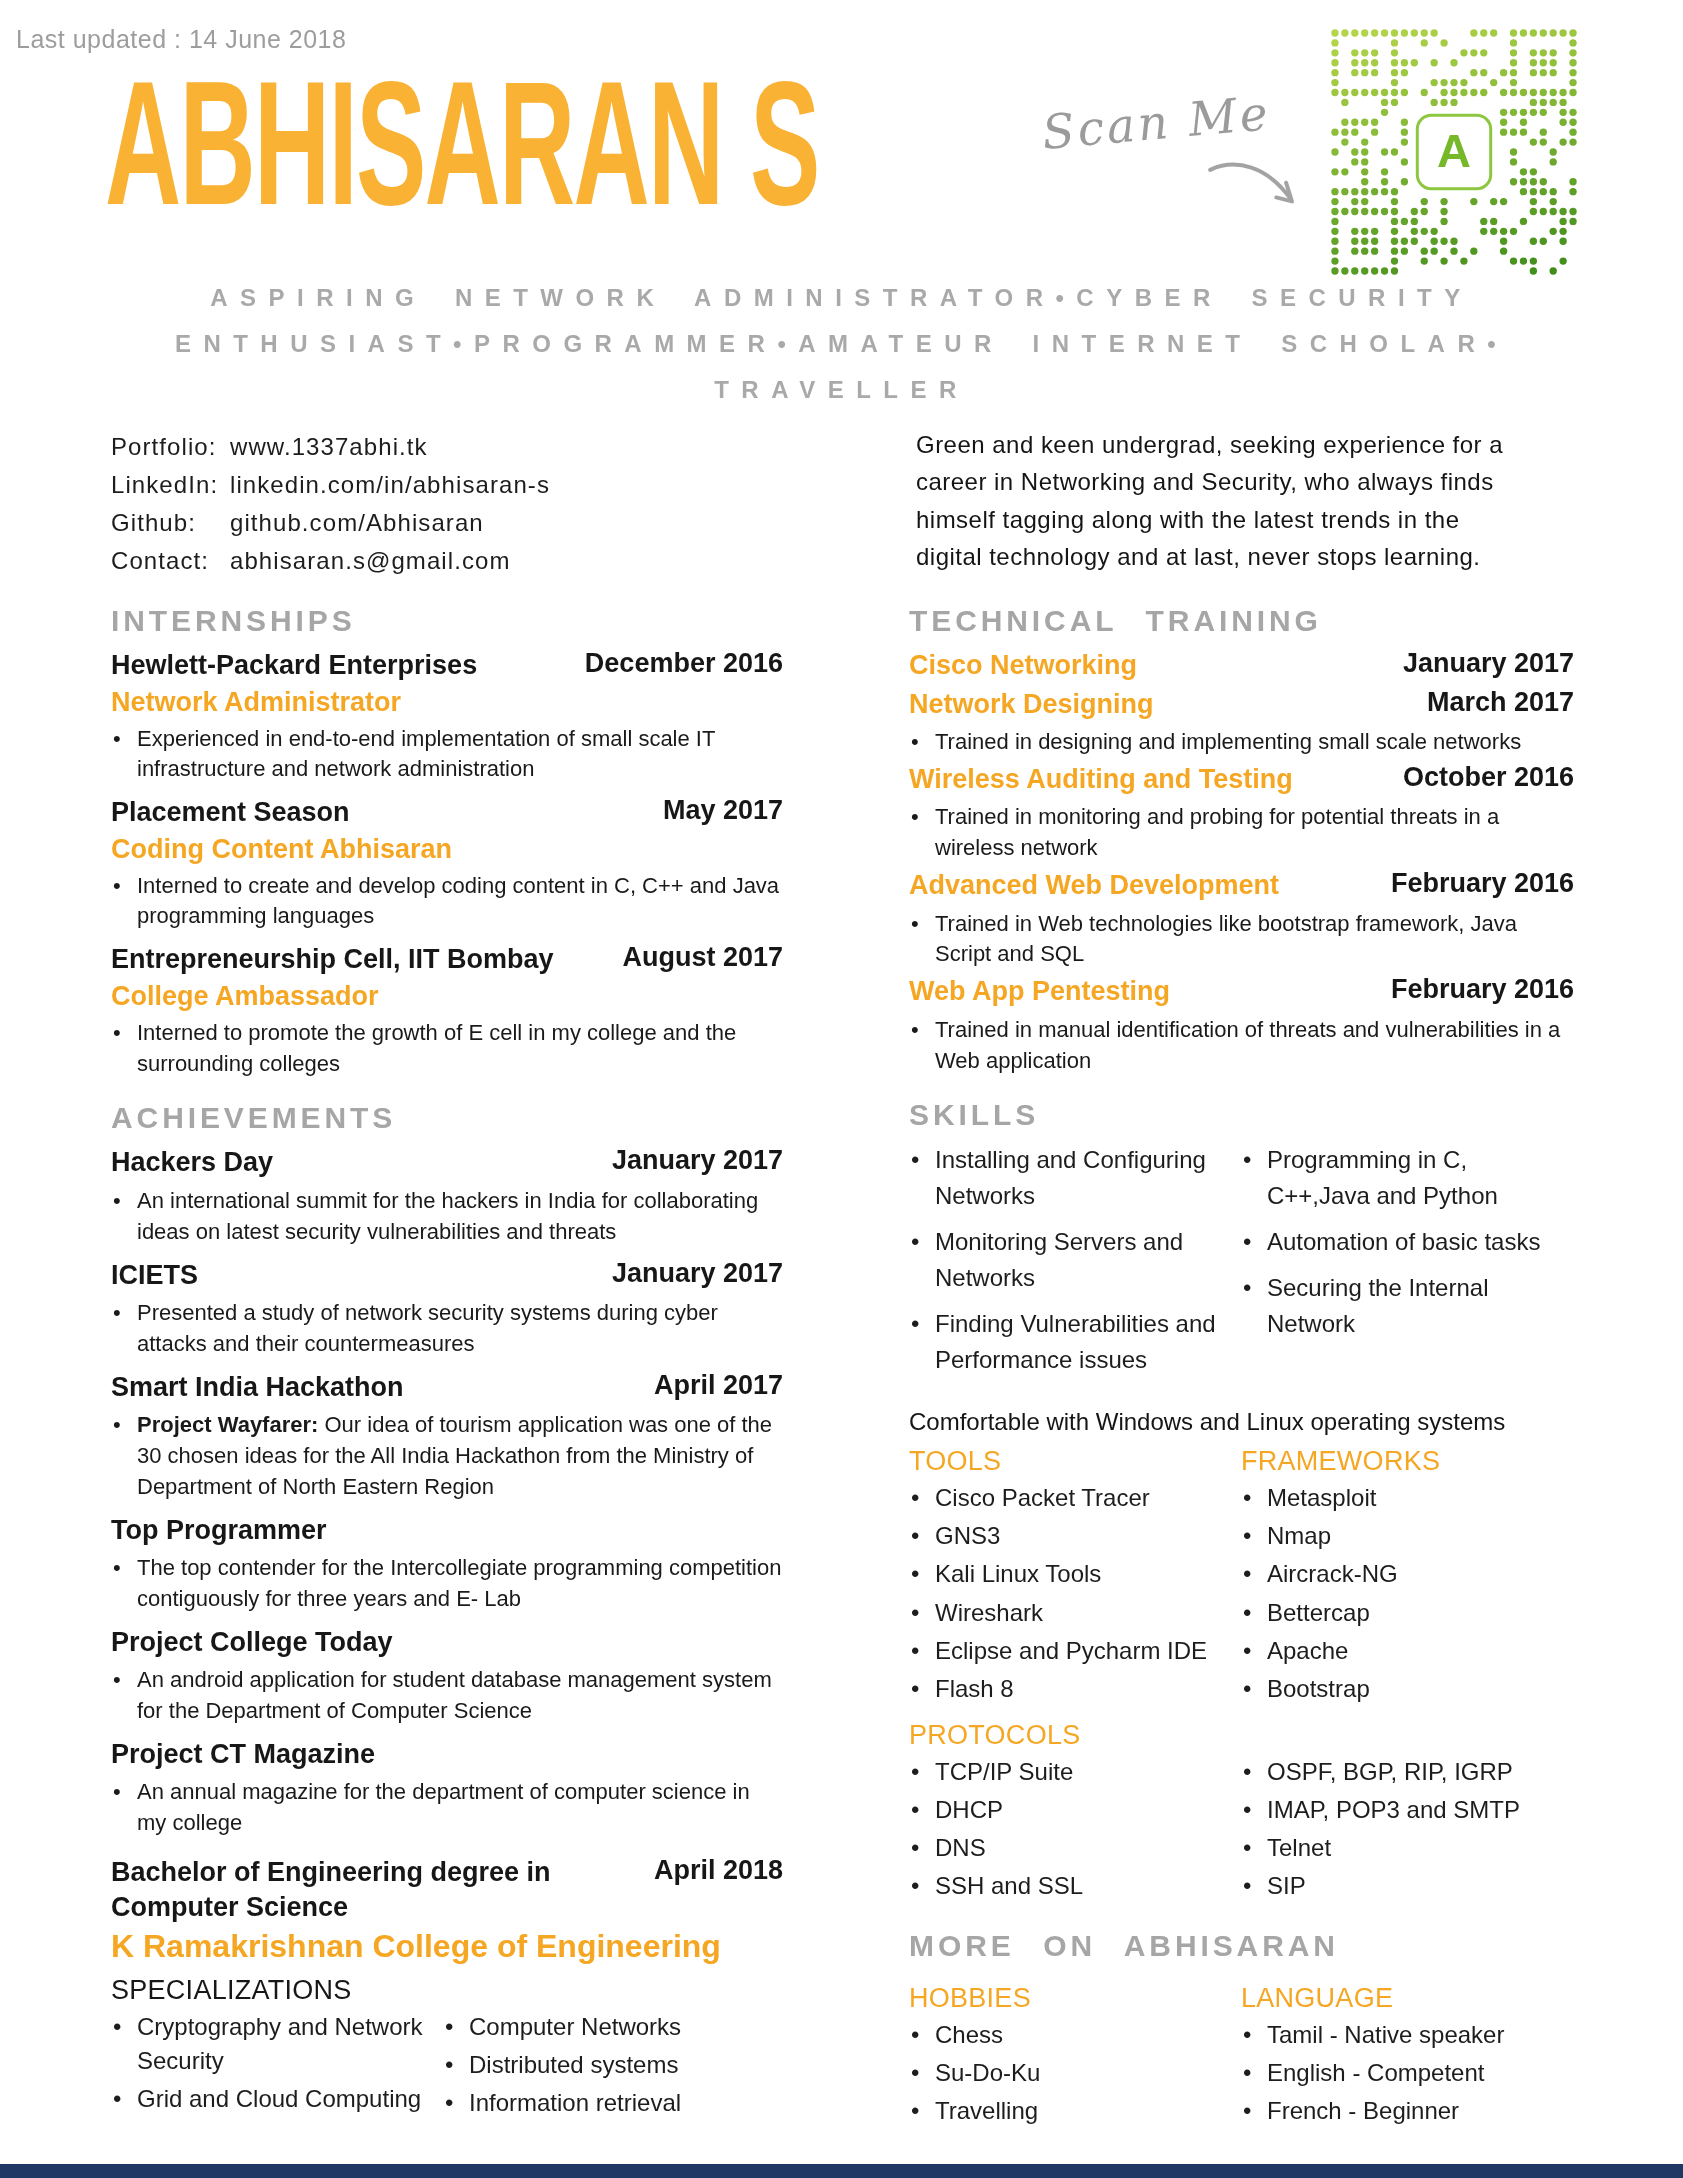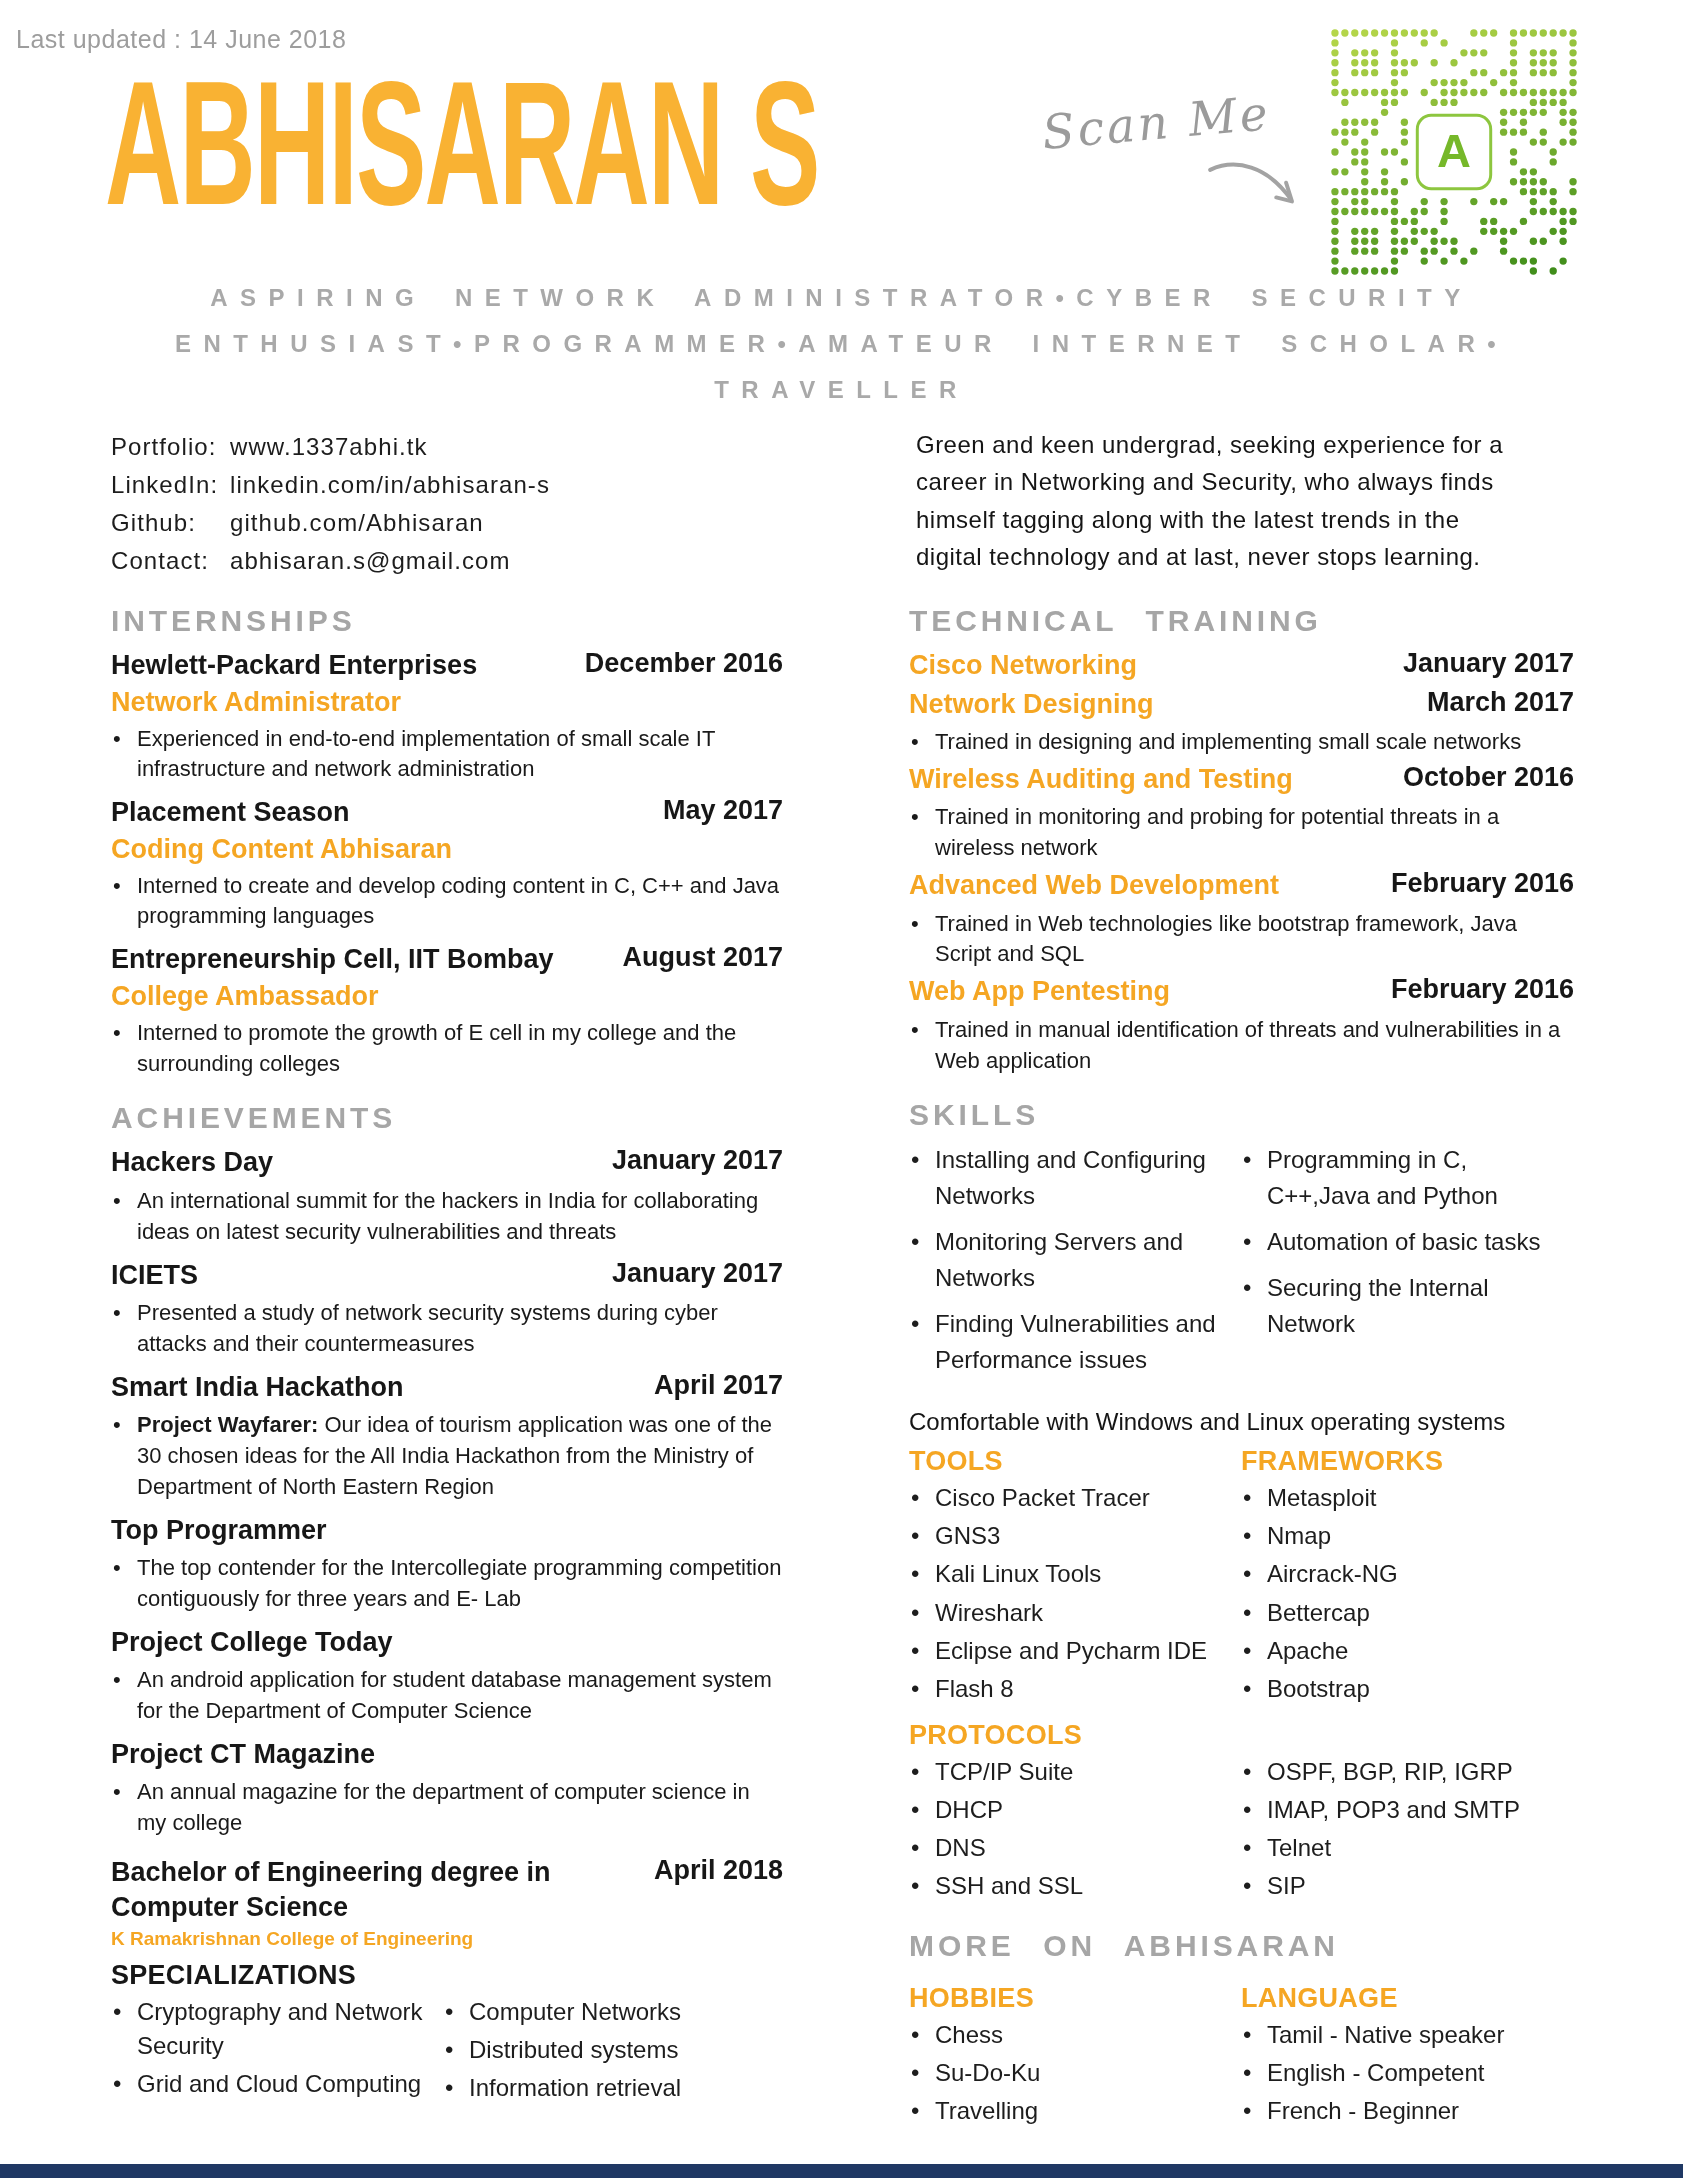--- a/index.html
+++ b/index.html
@@ -30,30 +30,30 @@
   .col-right { left:909px; width:665px; }
 
   .sec-h { font-size:30px; font-weight:700; color:var(--gray-head,#a6a6a6); letter-spacing:0.13em; word-spacing:0.55em; margin:0 0 10px 0; }
   section { margin-bottom:16px; }
   section + section .sec-h { margin-top:22px; }
 
   .row { display:flex; align-items:flex-start; margin-top:10px; }
   .org, .degree { flex:1; min-width:0; font-size:27px; font-weight:700; color:#171717; line-height:1.28; }
   .date { font-size:27px; font-weight:700; color:#171717; white-space:nowrap; margin-left:14px; }
   .role { font-size:27px; font-weight:700; color:var(--accent,#F5A623); margin-top:4px; }
-  .school { font-size:19px; font-weight:700; color:var(--accent,#F5A623); margin-top:4px; }
+  .school { font-size:32px; font-weight:700; color:var(--accent,#F5A623); margin-top:4px; }
 
   ul.bullets { list-style:none; margin:6px 0 2px 0; }
   ul.bullets li { position:relative; padding-left:26px; font-size:22px; line-height:1.40; color:#1a1a1a; margin-bottom:3px; }
   ul.bullets li::before { content:"•"; position:absolute; left:2px; top:0; font-size:22px; }
   ul.bullets .lead { font-weight:700; }
   ul.bullets .lead:not(:empty)::after { content:" "; }
 
   .twocol { display:grid; grid-template-columns:332px 332px; column-gap:0; }
-  .subhead { font-size:27px; font-weight:700; color:var(--accent,#F5A623); margin:10px 0 4px 0; letter-spacing:0.01em; }
+  .subhead { font-size:27px; font-weight:400; color:var(--accent,#F5A623); margin:10px 0 4px 0; letter-spacing:0.01em; }
   .subhead.dark { color:#171717; }
   ul.plain { list-style:none; }
   ul.plain li { position:relative; padding-left:26px; font-size:24px; line-height:1.42; margin-bottom:4px; }
   ul.plain li::before { content:"•"; position:absolute; left:2px; top:0; }
   ul.skills li { font-size:24px; line-height:1.50; margin-bottom:10px; padding-right:14px; }
   .skills-note { font-size:24px; margin-top:20px; color:#151515; }
 
   .footer-bar { position:absolute; left:0; bottom:0; width:1683px; height:14px; background:var(--footer-navy,#1F3864); }
 </style>
 </head>

